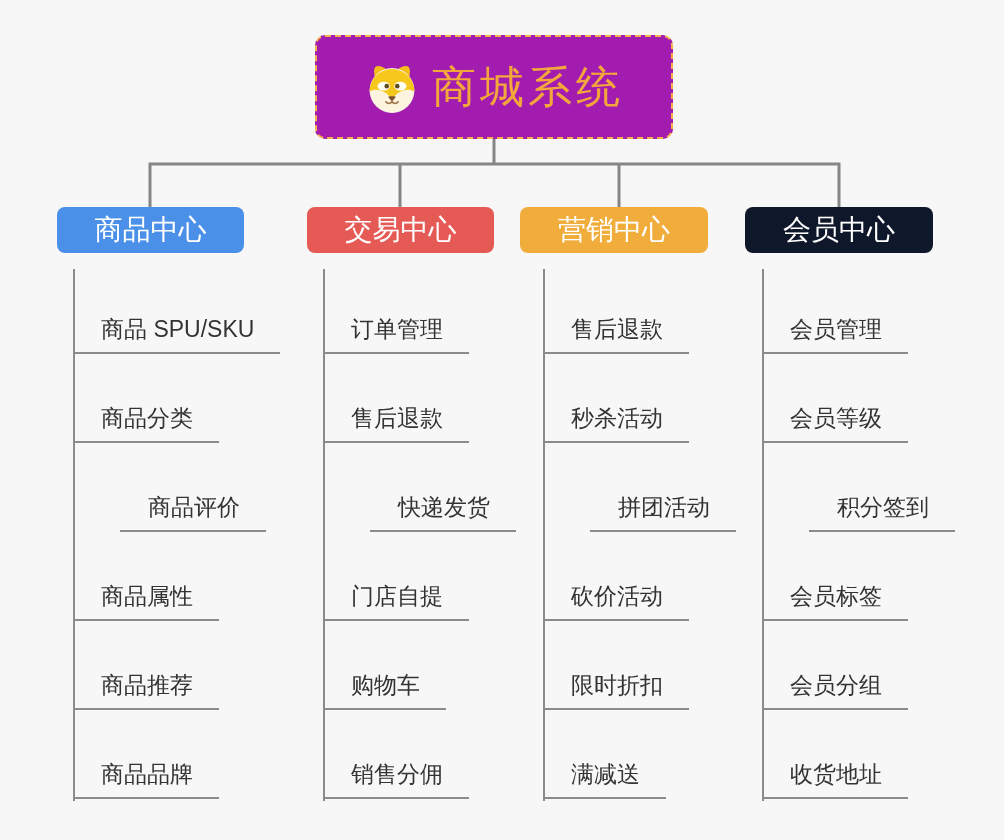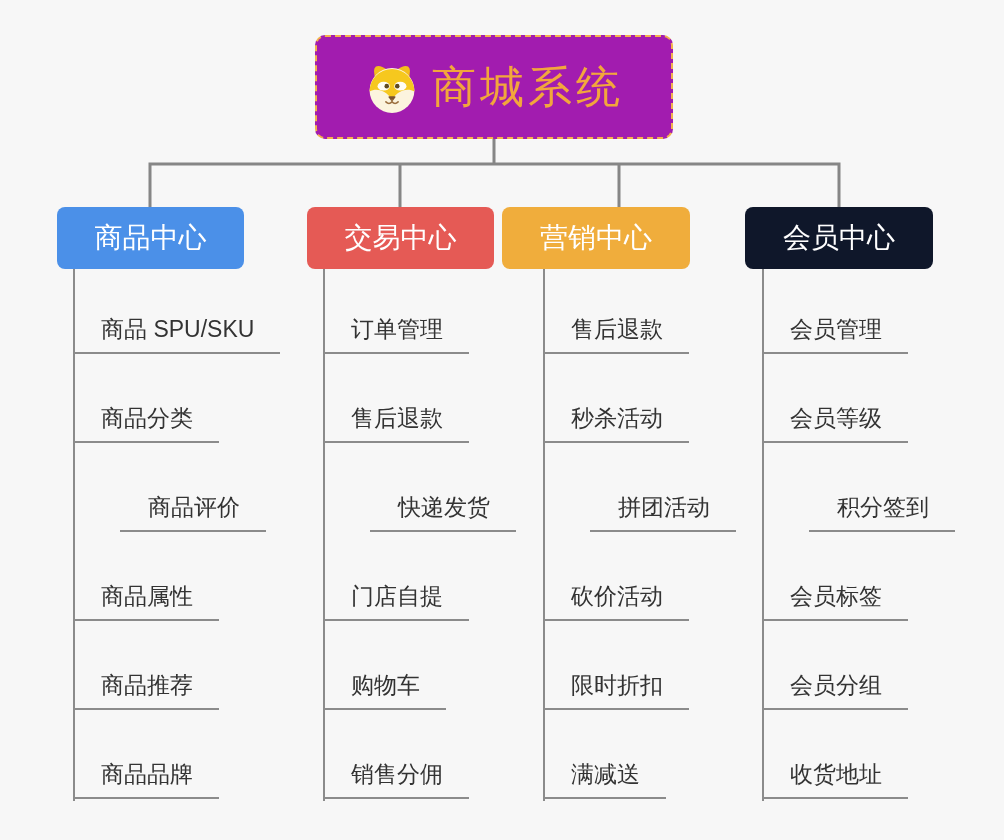--- a/index.html
+++ b/index.html
@@ -41,33 +41,33 @@
     letter-spacing: 4px;
     color: #f2a63c;
     font-weight: 500;
     white-space: nowrap;
   }
   .dog-icon { width: 56px; height: 54px; flex: 0 0 auto; }
   
   .branch-node {
     position: absolute;
     top: 207px;
-    height: 62px;
+    height: 46px;
     border-radius: 8px;
     display: flex;
     align-items: center;
     justify-content: center;
     color: #ffffff;
     font-size: 28px;
     cursor: pointer;
     box-sizing: border-box;
   }
   .branch-1 { left: 57px;  width: 187px; }
   .branch-2 { left: 307px; width: 187px; }
-  .branch-3 { left: 502px; width: 188px; }
+  .branch-3 { left: 520px; width: 188px; }
   .branch-4 { left: 745px; width: 188px; }
   
   .column {
     position: absolute;
     top: 270px;
     height: 532px;
     width: 230px;
   }
   .col-1 { left: 73px; }
   .col-2 { left: 323px; }

